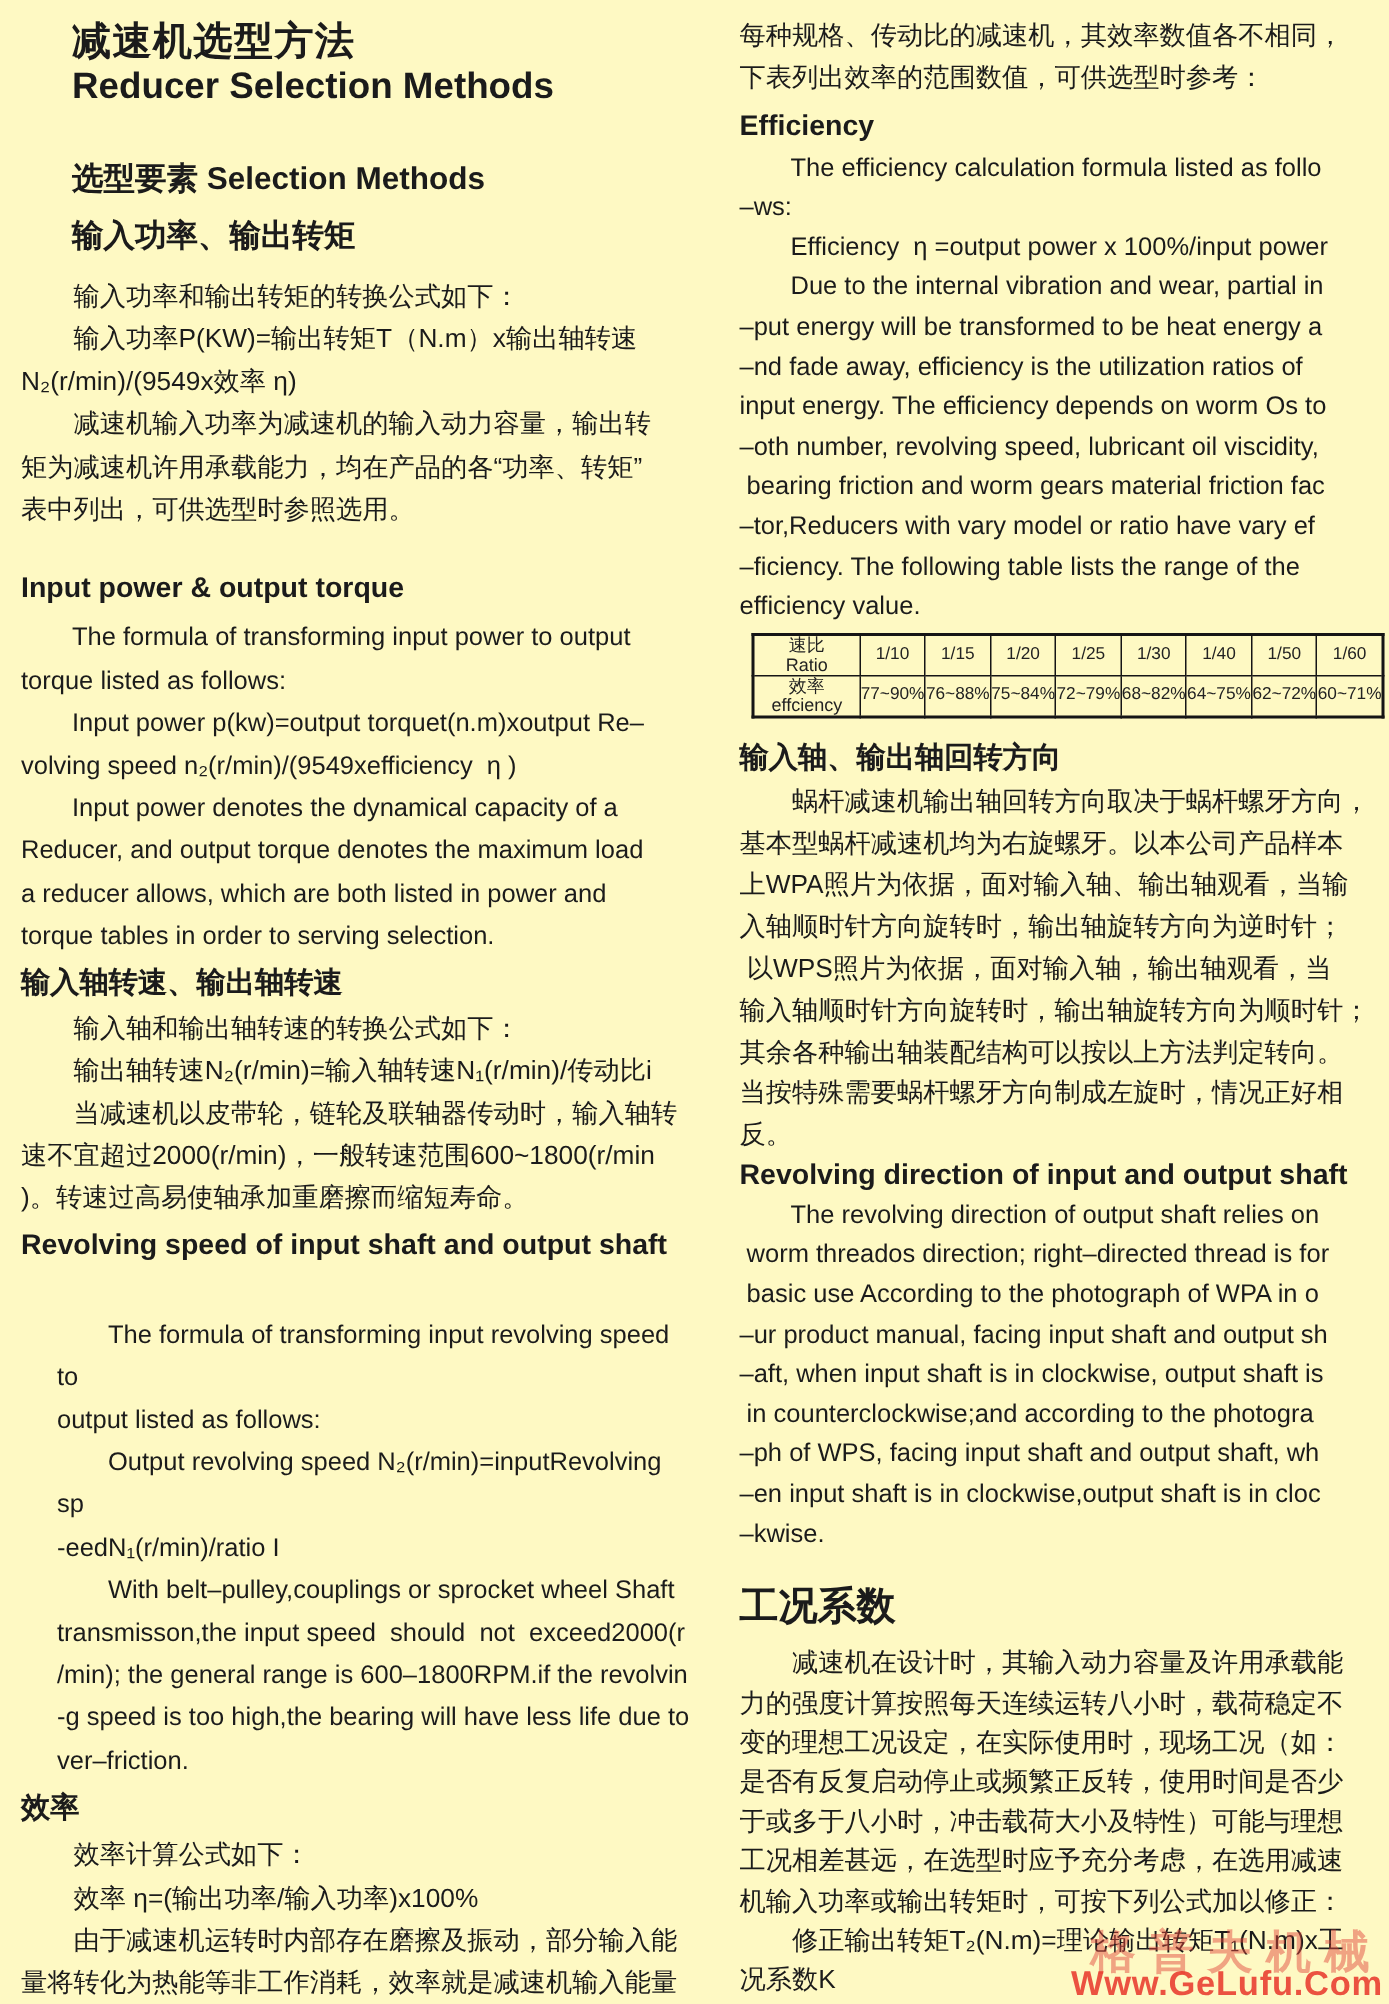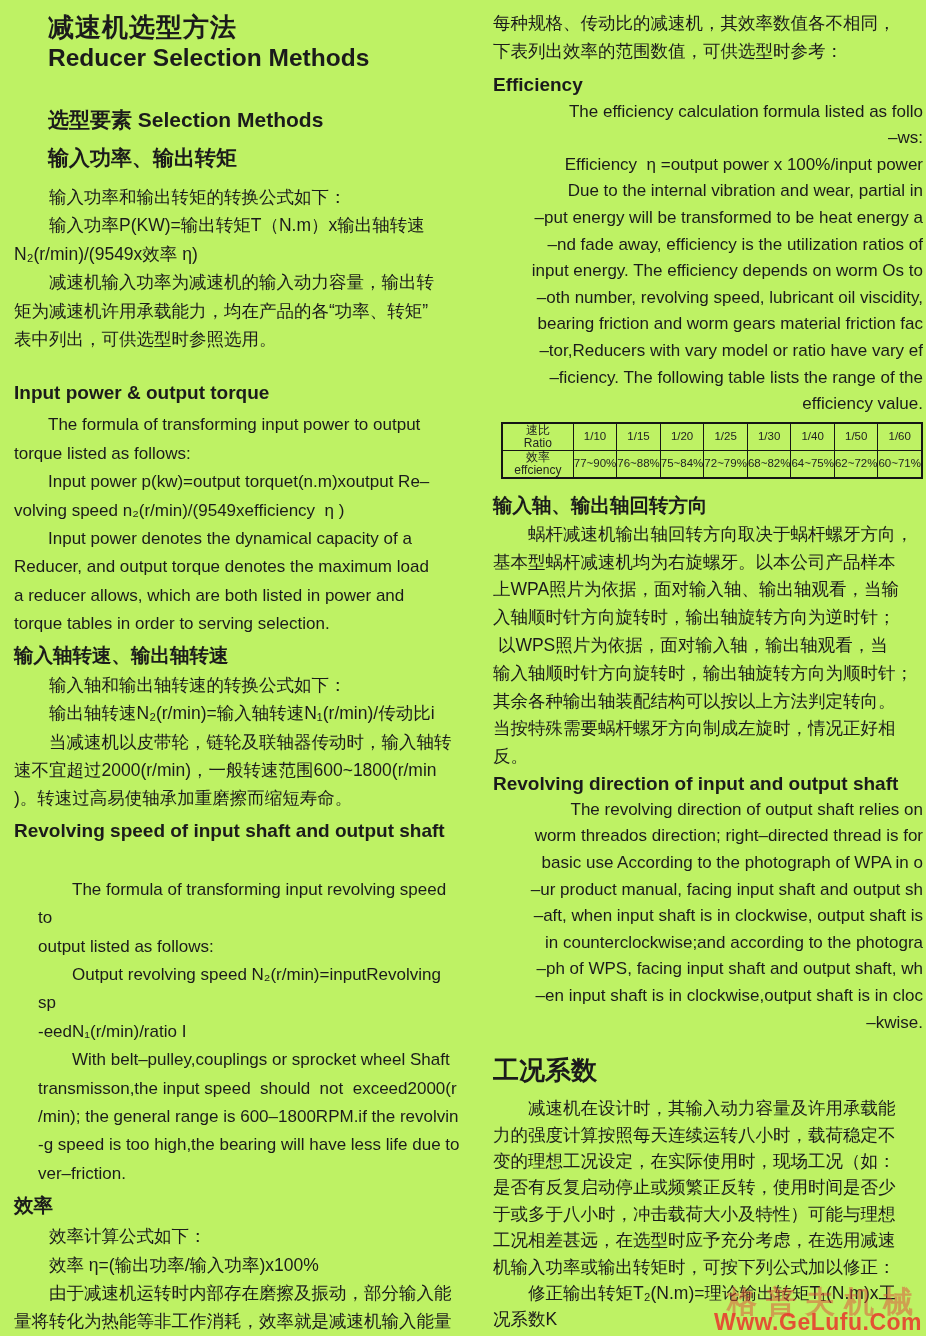--- a/index.html
+++ b/index.html
@@ -1,30 +1,30 @@
 <!DOCTYPE html>
 <html><head>
 <meta charset="utf-8">
 <style>
   html,body { margin:0; padding:0; background:#ffffff; }
   * { box-sizing:border-box; }
   .page {
     position:relative; width:926px; height:1336px;
-    background:#bef264; color:#1b1b1b; overflow:hidden;
+    background:#fef9c3; color:#1b1b1b; overflow:hidden;
     font-family:"Liberation Sans","DejaVu Sans",sans-serif;
   }
   .col { position:absolute; top:0; }
   .col-left  { left:14px;  width:447px; padding-top:12px; }
   .col-right { left:493px; width:430px; padding-top:10px; }
 
   .para { white-space:pre-wrap; margin:0; }
   .para.cn-l { font-size:17.5px; line-height:28.4px; }
   .para.en-l { font-size:17px;   line-height:28.4px; }
   .para.cn-r { font-size:17.5px; line-height:27.8px; }
-  .para.en-r { font-size:17px;   line-height:26.6px;text-align:right; }
+  .para.en-r { font-size:17px;   line-height:26.6px; }
   .para.cn-r2{ font-size:17.5px; line-height:26.4px; }
 
   .title-cn { font-size:26px;  font-weight:700; line-height:31px; margin:0 0 0 34px; letter-spacing:1px; }
   .title-en { font-size:24.5px;font-weight:700; line-height:30px; margin:0 0 12px 34px; }
   .h-sub    { font-size:21px;  font-weight:700; line-height:25px; margin:0 0 0 34px; }
   .h-sel    { margin-top:34px; }
   .h-pow    { margin-top:13px; line-height:26px; }
   .h-en     { font-size:19px;  font-weight:700; line-height:25px; margin:0; }
   .h-cn     { font-size:19.5px;font-weight:700; line-height:28px; margin:0; }
   .h-big    { font-size:26px;  font-weight:700; line-height:32px; margin:0; }

